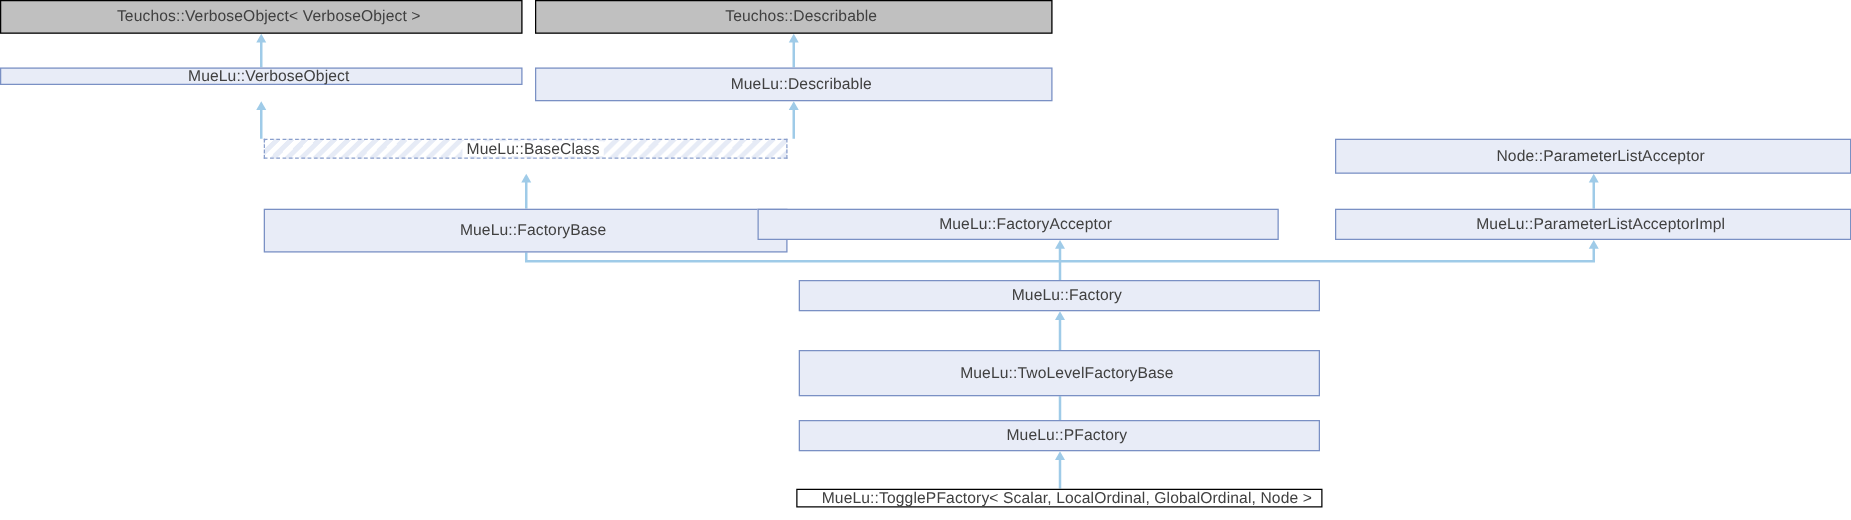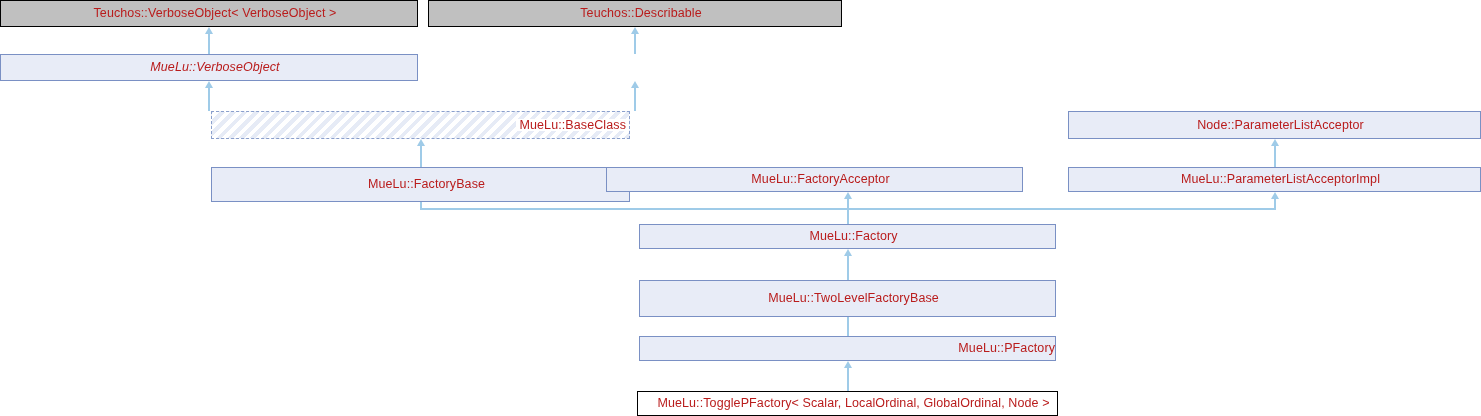--- a/index.html
+++ b/index.html
@@ -19,21 +19,21 @@
     overflow: hidden;
   }
   .node {
     position: absolute;
     box-sizing: border-box;
     display: flex;
     align-items: center;
     justify-content: center;
     font-size: 12.5px;
     line-height: 1;
-    color: #b91c1c;
+    color: #404040;
     white-space: nowrap;
     letter-spacing: 0.1px;
     padding-left: 12px;
   }
   
   .node.base {
     background: #c0c0c0;
     border: 1.5px solid #000000;
   }
   
@@ -125,26 +125,29 @@
   <div class="arrow" style="left:843.5px; top:361px;"></div>
 
   <div class="node base" style="left:0px; top:0px; width:418px; height:27px;">
     <span class="label">Teuchos::VerboseObject&lt; VerboseObject &gt;</span>
   </div>
 
   <div class="node base" style="left:428px; top:0px; width:414px; height:27px;">
     <span class="label">Teuchos::Describable</span>
   </div>
 
-  <div class="node cls" style="left:0px; top:54px; width:418px; height:27px;font-style:italic;">
+  <div class="node cls" style="left:0px; top:54px; width:418px; height:14px;">
     <span class="label">MueLu::VerboseObject</span>
   </div>
 
+  <div class="node cls" style="left:428px; top:54px; width:414px; height:27px;">
+    <span class="label">MueLu::Describable</span>
+  </div>
 
-  <div class="node abstract" style="left:211px; top:111px; width:419px; height:28px;justify-content:flex-end;">
+  <div class="node abstract" style="left:211px; top:111px; width:419px; height:16px;">
     <span class="label">MueLu::BaseClass</span>
   </div>
 
   <div class="node cls" style="left:1068px; top:111px; width:413px; height:28px;">
     <span class="label">Node::ParameterListAcceptor</span>
   </div>
 
   <div class="node cls" style="left:211px; top:167px; width:419px; height:35px;">
     <span class="label">MueLu::FactoryBase</span>
   </div>
@@ -158,21 +161,21 @@
   </div>
 
   <div class="node cls" style="left:1068px; top:167px; width:413px; height:25px;">
     <span class="label">MueLu::ParameterListAcceptorImpl</span>
   </div>
 
   <div class="node cls" style="left:639px; top:280px; width:417px; height:37px;">
     <span class="label">MueLu::TwoLevelFactoryBase</span>
   </div>
 
-  <div class="node cls" style="left:639px; top:336px; width:417px; height:25px;justify-content:flex-end;">
+  <div class="node cls" style="left:639px; top:336px; width:417px; height:25px;">
     <span class="label">MueLu::PFactory</span>
   </div>
 
-  <div class="node current" style="left:637px; top:391px; width:421px; height:25px;text-align:center;">
+  <div class="node current" style="left:637px; top:391px; width:421px; height:15px;text-align:center;">
     <span class="label">MueLu::TogglePFactory&lt; Scalar, LocalOrdinal, GlobalOrdinal, Node &gt;</span>
   </div>
 
 </div>
 
 </body></html>

